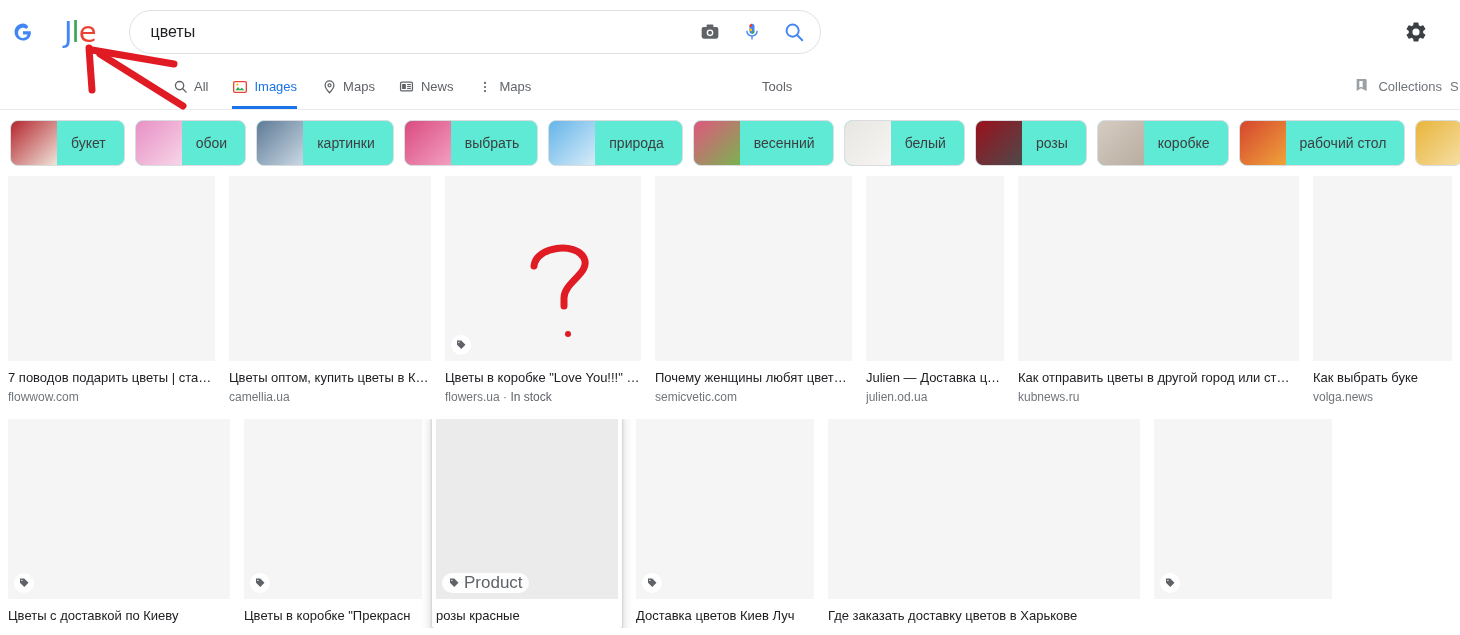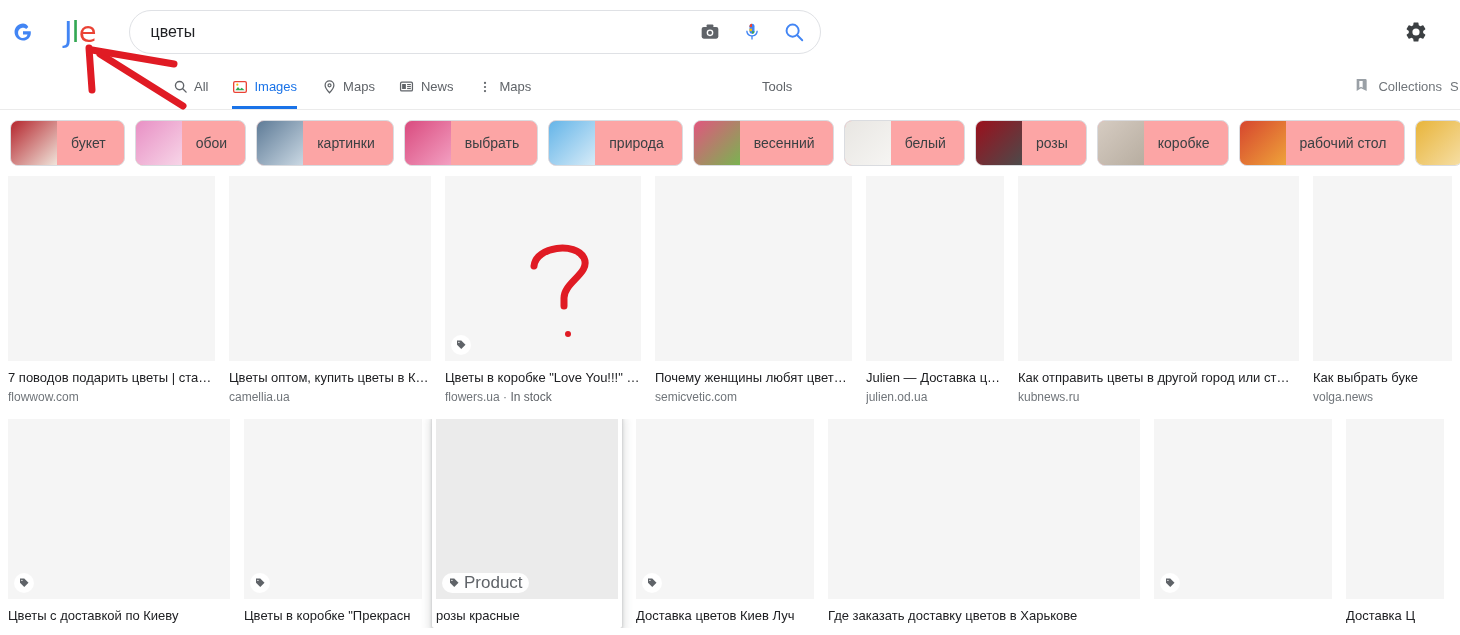--- a/index.html
+++ b/index.html
@@ -131,21 +131,21 @@
     overflow: hidden;
     white-space: nowrap;
   }
   .chip {
     height: 46px;
     border: 1px solid #dadce0;
     border-radius: 8px;
     display: flex;
     align-items: center;
     overflow: hidden;
-    background: #fca5a5;
+    background: #5eead4;
     cursor: pointer;
     flex: 0 0 auto;
   }
   .chip-thumb { width: 46px; height: 46px; flex: 0 0 auto; background-size: cover; background-position: center; }
   .chip-label { padding: 0 18px 0 14px; font-size: 14px; color: #3c4043; white-space: nowrap; }
 
   
   .results { position: relative; padding: 0 8px; }
   .row {
     display: flex;
@@ -504,26 +504,20 @@
       <div class="tile">
         <div class="thumb" style="width:178px;height:180px;">
           <div class="badge-tag icon-only">
             <svg width="12" height="12" viewBox="0 0 24 24" fill="#5f6368">
               <path d="M21 11.5L12.5 3H4v8.5L12.5 20 21 11.5z"></path>
               <circle cx="7.8" cy="6.8" r="1.3" fill="#ffffff"></circle>
             </svg>
           </div>
         </div>
       </div>
-      <div class="tile">
-        <div class="thumb" style="width:98px;height:180px;"></div>
-        <div class="caption" style="width:98px;">
-          <div class="cap-title">Доставка Ц</div>
-        </div>
-      </div>
     </div>
 </div>
 
 <svg class="annot" style="left:78px; top:40px; width:120px; height:72px;" viewBox="0 0 120 72">
   <path d="M105 66 L22 14" stroke="#e01b24" stroke-width="7" stroke-linecap="round" fill="none"></path>
   <path d="M14 10 L96 24" stroke="#e01b24" stroke-width="7" stroke-linecap="round" fill="none"></path>
   <path d="M11 8 L14 50" stroke="#e01b24" stroke-width="7" stroke-linecap="round" fill="none"></path>
 </svg>
 
 <svg class="annot" style="left:520px; top:240px; width:100px; height:100px;" viewBox="0 0 100 100">

